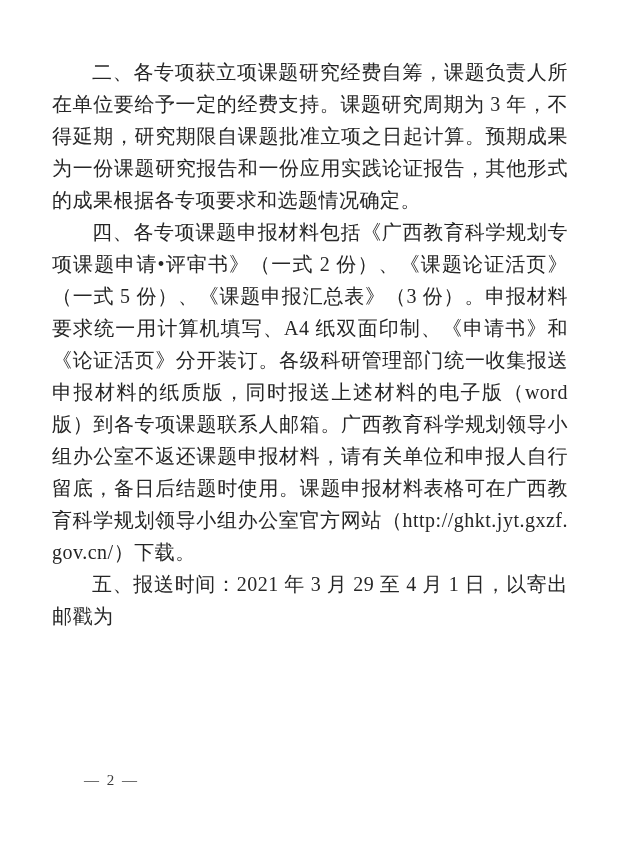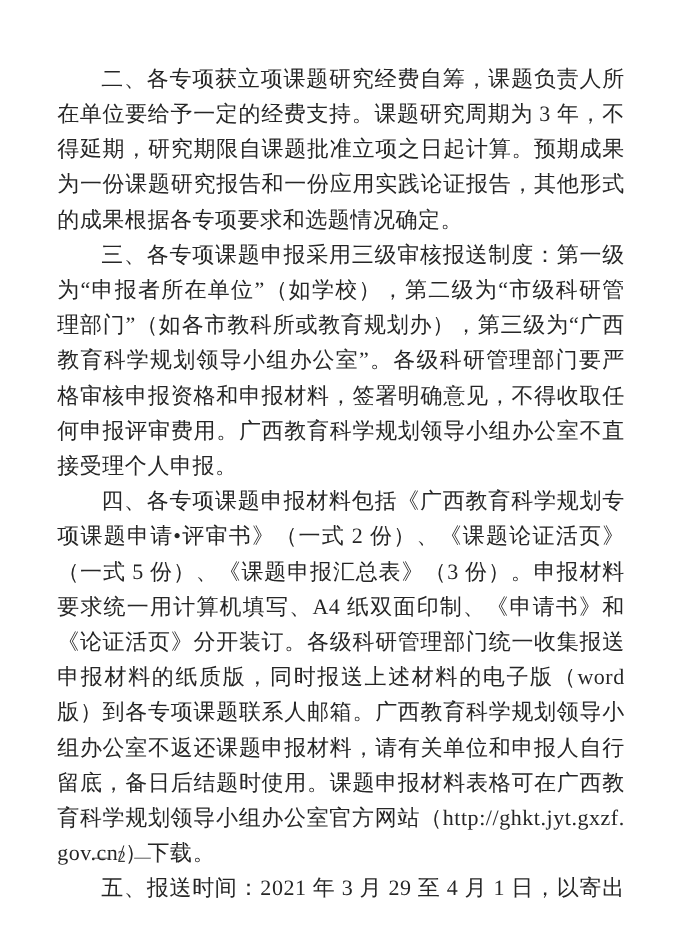--- a/index.html
+++ b/index.html
@@ -43,20 +43,19 @@
     white-space: pre;
   }
 </style>
 </head>
 <body>
 
 <div class="page">
 
   <div class="doc-content">
     <p>二、各专项获立项课题研究经费自筹，课题负责人所在单位要给予一定的经费支持。课题研究周期为 3 年，不得延期，研究期限自课题批准立项之日起计算。预期成果为一份课题研究报告和一份应用实践论证报告，其他形式的成果根据各专项要求和选题情况确定。</p>
-    <p>三、各专项课题申报采用三级审核报送制度：第一级为“申报者所在单位”（如学校），第二级为“市级科研管理部门”（如各市教科所或教育规划办），第三级为“广西教育科学规划领导小组办公室”。各级科研管理部门要严格审核申报资格和申报材料，签署明确意见，不得收取任何申报评审费用。广西教育科学规划领导小组办公室不直接受理个人申报。</p>
     <p>四、各专项课题申报材料包括《广西教育科学规划专项课题申请•评审书》（一式 2 份）、《课题论证活页》（一式 5 份）、《课题申报汇总表》（3 份）。申报材料要求统一用计算机填写、A4 纸双面印制、《申请书》和《论证活页》分开装订。各级科研管理部门统一收集报送申报材料的纸质版，同时报送上述材料的电子版（word 版）到各专项课题联系人邮箱。广西教育科学规划领导小组办公室不返还课题申报材料，请有关单位和申报人自行留底，备日后结题时使用。课题申报材料表格可在广西教育科学规划领导小组办公室官方网站（http://ghkt.jyt.gxzf.gov.cn/）下载。</p>
     <p>五、报送时间：2021 年 3 月 29 至 4 月 1 日，以寄出邮戳为</p>
   </div>
 
   <div class="page-number">— 2 —</div>
 
 </div>
 
 </body></html>

